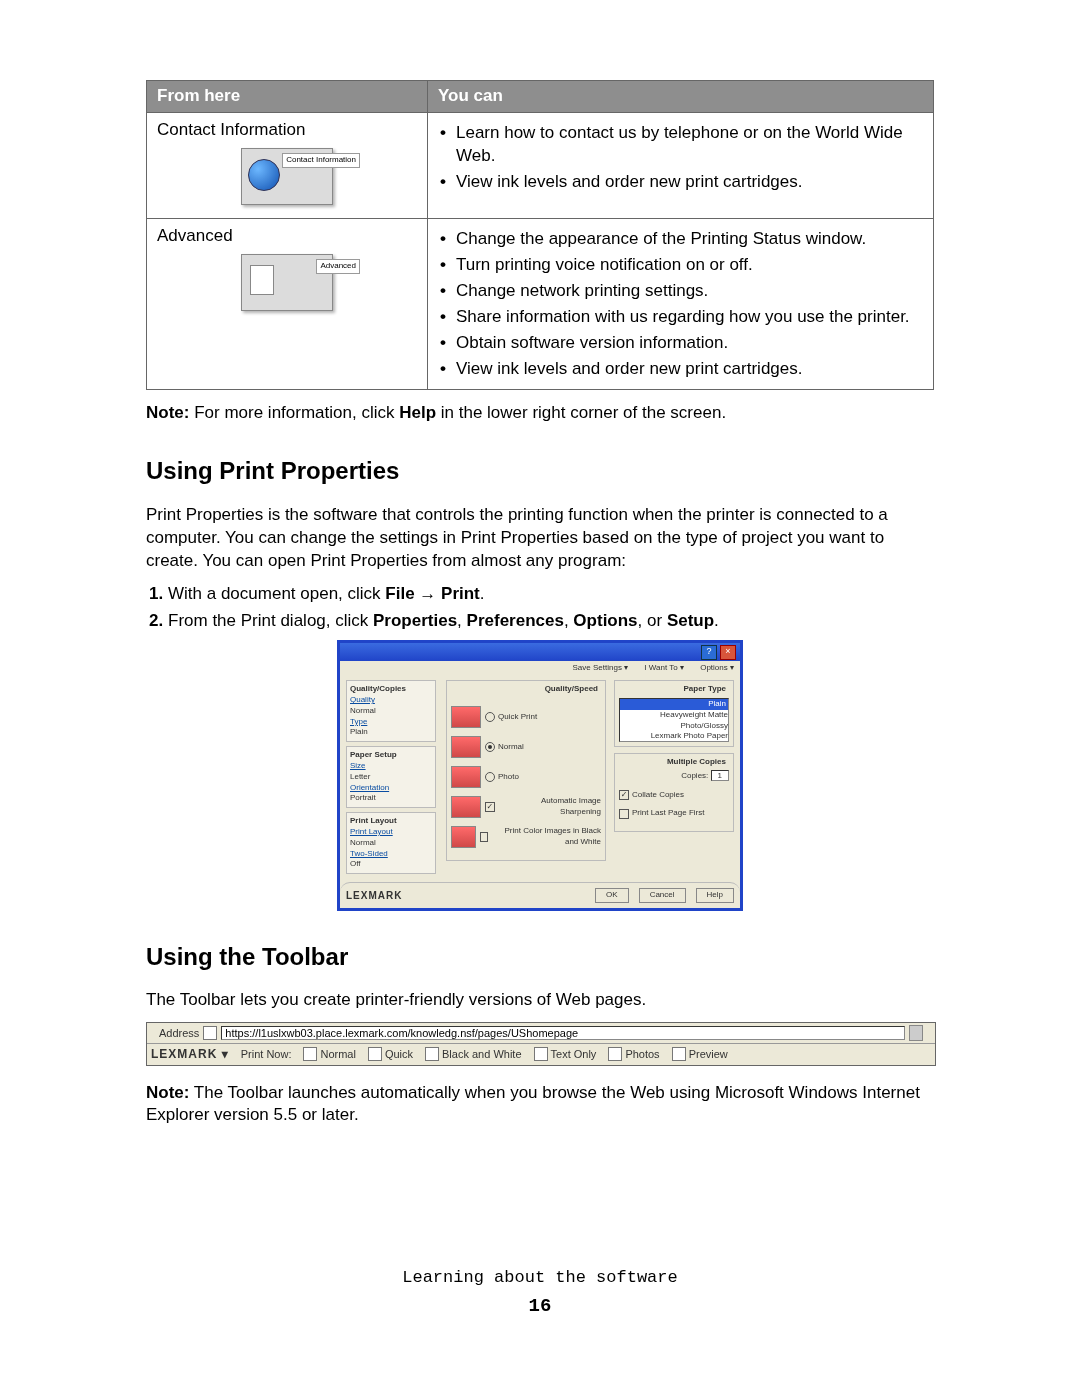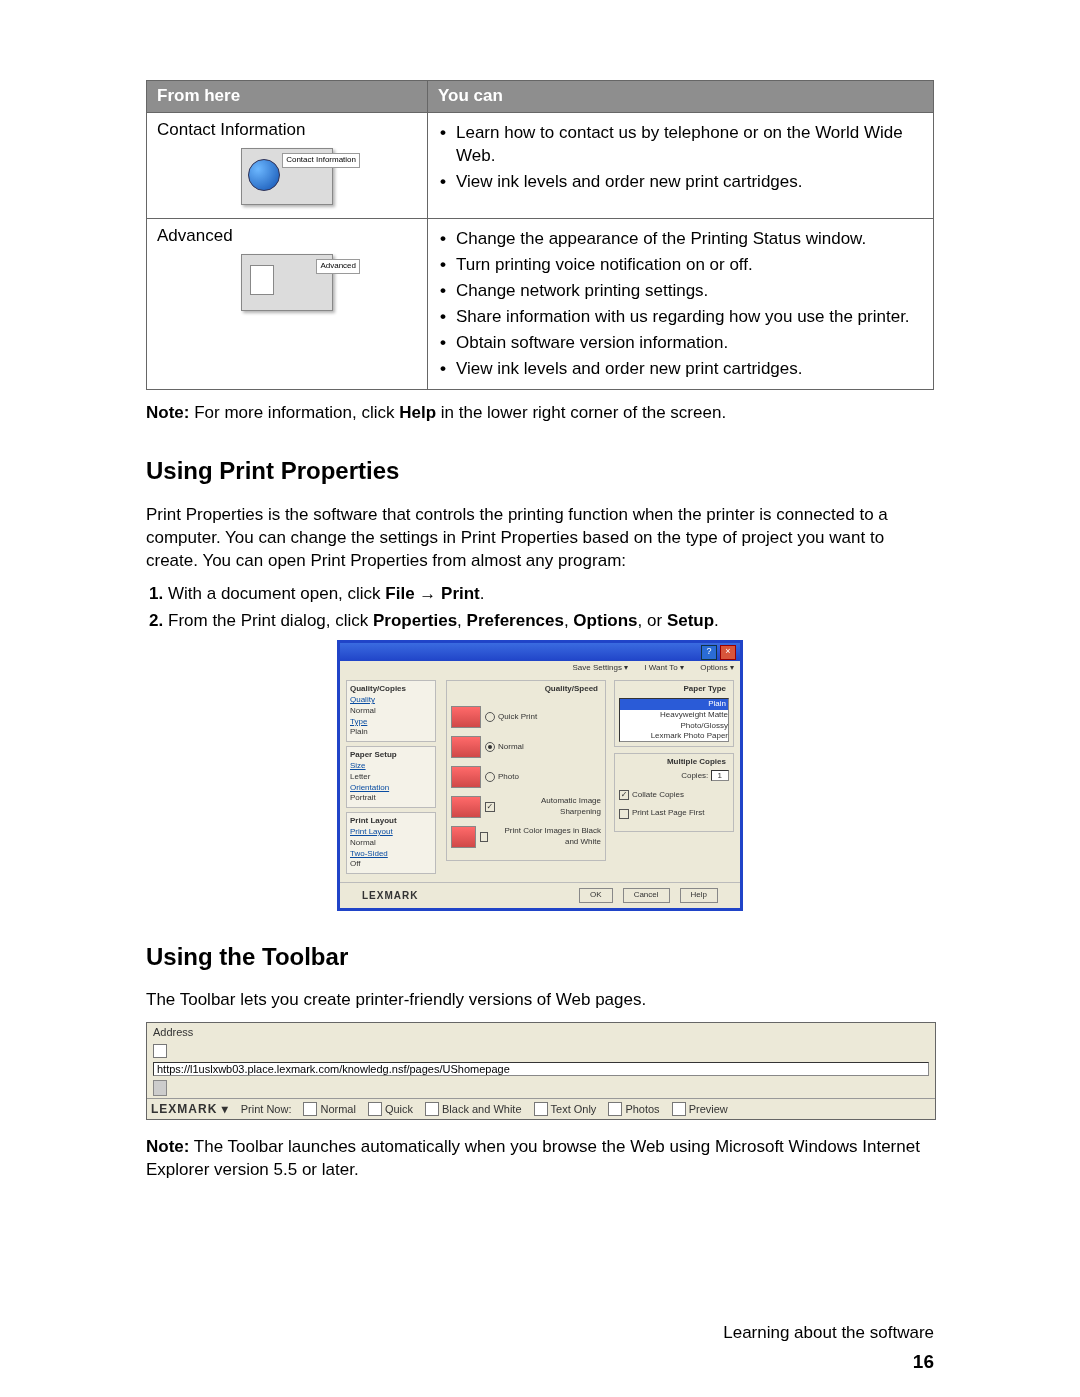--- a/index.html
+++ b/index.html
@@ -163,24 +163,25 @@
     font-size:8px;
   }
   .group { border:1px solid #bbb; padding:3px 4px 4px 4px;text-align:right; }
   .group .ghdr { font-weight:bold; margin:-9px 0 3px 2px; background:#ece9d8; display:inline-block; padding:0 3px; }
   .listbox {
     border:1px inset #888; background:#fff; font-size:8px; height:42px; overflow:hidden;
   }
   .listbox .sel { background:#2a5bd7; color:#fff; padding:0 2px; }
   .dialog .btnrow {
     border-top:1px solid #bbb;
-    padding:5px 22px;
+    padding:5px 6px;
     display:flex;
     align-items:center;
     gap:10px;
+    border-radius:10px;
   }
   .dialog .btnrow .brand {
     font-weight:bold; letter-spacing:1px; font-size:10px;
   }
   .dialog .btnrow .spacer { flex:1; }
   .dbtn {
     border:1px solid #888; background:#ece9d8; font-size:8px; padding:1px 10px;
   }
   .mini-icon {
     display:inline-block; width:28px; height:20px;
@@ -200,46 +201,47 @@
     width: 100%;
     border: 1px solid #666;
     background:#ece9d8;
     font-size:11px;
     color:#333;
     margin: 8px 0 12px 0;
   }
   .toolbar-mock .addr {
     border-bottom:1px solid #999;
     display:flex;
-    padding:2px 6px;
+    align-items:center;
+    padding:2px 12px;
     gap:4px;
-    flex-direction:column;
   }
   .toolbar-mock .addr input {
     flex:1;
     font-size:11px;
     border:1px inset #888;
     background:#fff;
     padding:0 3px;
   }
   .toolbar-mock .row2 {
     display:flex;
     align-items:center;
     padding:2px 4px;
     gap:12px;
   }
   .toolbar-mock .row2 .brand { font-weight:bold; letter-spacing:1px; font-size:12px; }
   .tbitem { display:flex; align-items:center; gap:3px; }
   .tbicon { width:12px;height:12px;border:1px solid #777;background:#fff;display:inline-block;}
   .dropico { width:12px;height:14px;background:#ccc;border:1px solid #888;display:inline-block;}
 
   .footer {
-    text-align:right;
+    text-align:center;
     margin-top: 140px;
     font-size:17px;
+    font-family:Liberation Mono, monospace;
   }
   .footer .pg { font-size:19px; font-weight:bold; margin-top:4px; }
 </style>
 </head>
 <body>
 
 <div class="page">
 
   <table class="main-table">
     <thead>

